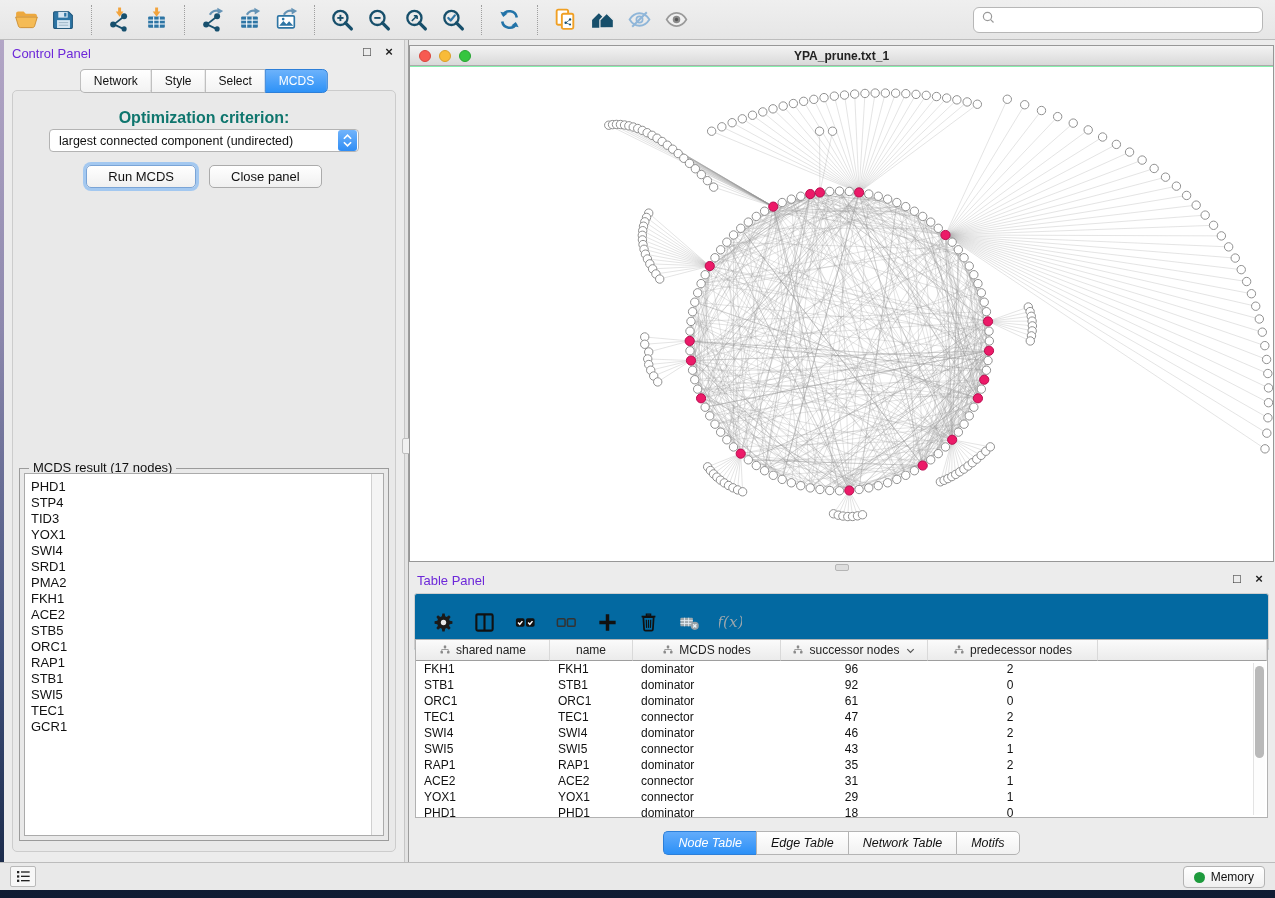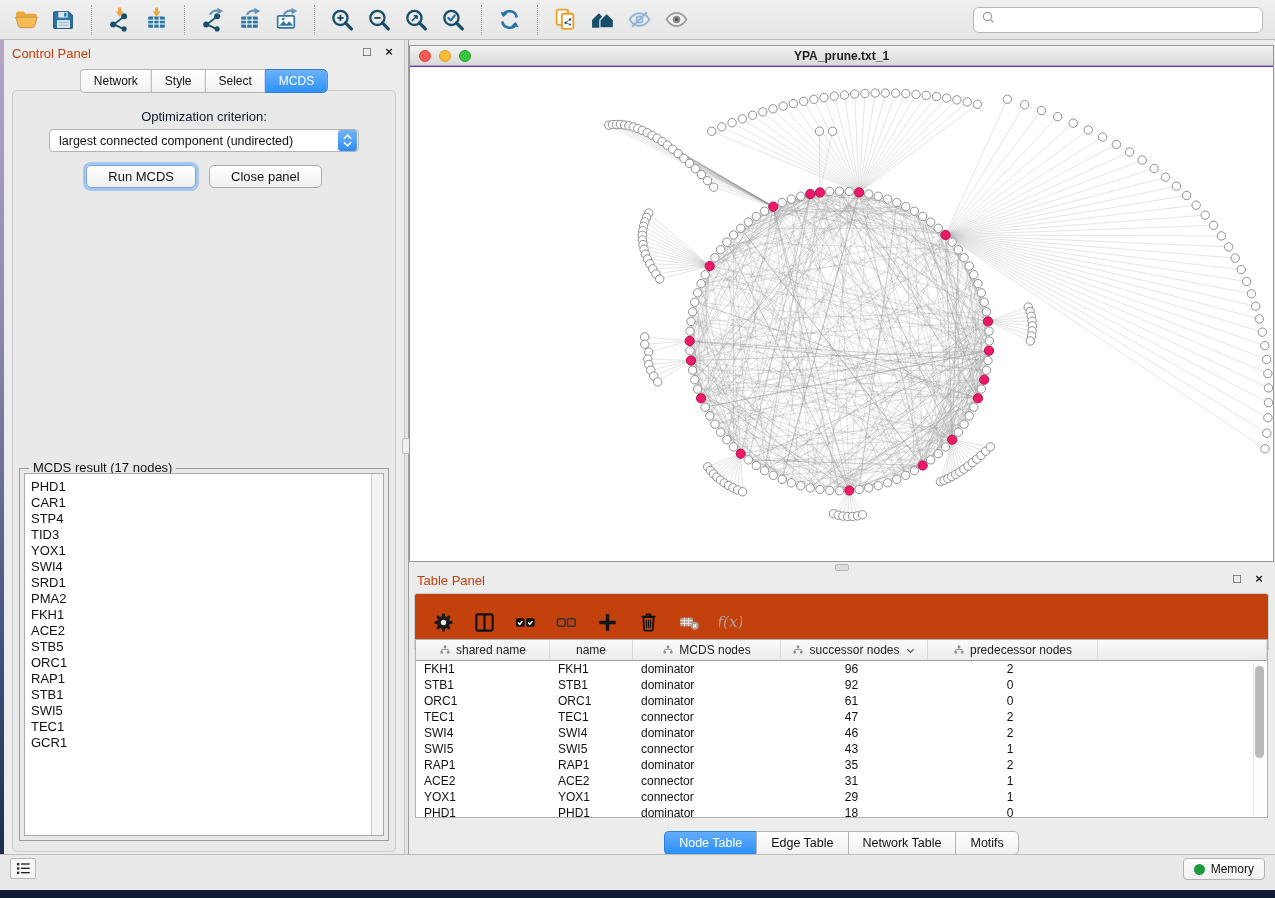--- a/index.html
+++ b/index.html
@@ -22,32 +22,32 @@
   .searchbox input { border:none; outline:none; flex:1; height:20px; font-size:13px; background:transparent; }
 
   
   .main { position:absolute; left:0; top:40px; right:0; bottom:28px; background:#ececec; }
   .desk-strip { position:absolute; left:0; top:0; width:4px; height:100%;
     background:linear-gradient(180deg,#b3a6c6,#8d88ad 35%,#40507b 75%,#1c2c4c 100%); }
 
   
   .control { position:absolute; left:4px; top:0; width:400px; bottom:0; }
   .cp-header { position:absolute; left:0; right:0; top:0; height:26px; }
-  .panel-title { position:absolute; left:8px; top:6px; font-size:13px; color:#c2410c; }
+  .panel-title { position:absolute; left:8px; top:6px; font-size:13px; color:#6d28d9; }
   .win-icons { position:absolute; right:8px; top:4px; display:flex; gap:8px; }
   .win-ic { font-size:13px; color:#222; width:14px; text-align:center; cursor:default; font-weight:bold; }
   .cp-tabs { position:absolute; top:29px; left:50%; transform:translateX(-50%); display:flex; z-index:3; }
   .cp-tab { font-size:12px; padding:4px 13px; background:linear-gradient(180deg,#ffffff,#f2f2f2);
     border:1px solid #b4b4b4; border-right:none; color:#111; cursor:default; }
   .cp-tab:first-child { border-radius:5px 0 0 5px; }
   .cp-tab:last-child { border-right:1px solid #b4b4b4; border-radius:0 5px 5px 0; }
   .cp-tab.active { background:linear-gradient(180deg,#6cb2fb,#2e92f7); color:#fff; border-color:#2d7fd8; }
   .cp-body { position:absolute; left:8px; right:8px; top:50px; bottom:10px;
     background:#e9e9e9; border:1px solid #cccccc; border-radius:5px; }
-  .opt-label { position:absolute; top:18px; left:0; right:0; text-align:center; font-size:13px; color:#0f172a; }
+  .opt-label { position:absolute; top:18px; left:0; right:0; text-align:center; font-size:16px; color:#0f766e;font-weight:bold; }
   .opt-select { position:absolute; top:38px; left:36px; right:36px; height:23px; background:#fff;
     border:1px solid #b3b3b3; border-radius:4px; display:flex; align-items:center; cursor:default; }
   .opt-select .val { flex:1; font-size:12.5px; padding-left:9px; color:#111; white-space:nowrap; overflow:hidden; }
   .stepper { width:19px; height:21px; margin:0 1px; border-radius:3px;
     background:linear-gradient(180deg,#72b4fb,#2f8df5); display:flex; flex-direction:column;
     align-items:center; justify-content:center; gap:1px; }
   .stepper svg { width:9px; height:6px; }
   .btn-row { position:absolute; top:74px; left:0; right:0; display:flex; justify-content:center; gap:13px; }
   .cbtn { font-size:13px; color:#111; padding:3px 21px; background:linear-gradient(180deg,#ffffff,#f0f0f0);
     border:1px solid #ababab; border-radius:5px; cursor:default; }
@@ -62,62 +62,62 @@
   
   .vsplit { position:absolute; left:404px; width:5px; top:0; bottom:0; background:#e3e3e3;
     border-left:1px solid #c6c6c6; border-right:1px solid #9d9d9d; }
   .vsplit-handle { position:absolute; left:-3px; top:398px; width:9px; height:16px; background:#f1f1f1;
     border:1px solid #bdbdbd; border-radius:2px; }
 
   
   .right { position:absolute; left:409px; right:0; top:0; bottom:0; }
 
   .net-window { position:absolute; left:0; right:1px; top:5px; height:517px;
-    border:1px solid #979797; background:#6d28d9; }
+    border:1px solid #979797; background:#86efac; }
   .net-titlebar { position:absolute; left:0; right:0; top:0; height:20px;
     background:linear-gradient(180deg,#f3f3f3,#d9d9d9); border-bottom:1px solid #ababab; }
   .lights { position:absolute; left:9px; top:4px; display:flex; gap:8px; }
   .light { width:12px; height:12px; border-radius:50%; }
   .light.red { background:#f75b51; border:1px solid #d9453c; }
   .light.yellow { background:#f8bb38; border:1px solid #d99f27; }
   .light.green { background:#35c53f; border:1px solid #27a432; }
   .net-title { position:absolute; left:0; right:0; top:3px; text-align:center; font-size:12px; font-weight:bold; color:#222; }
   .net-canvas { position:absolute; left:0; right:0; top:21px; bottom:0; background:#fff; }
   .net-canvas svg { width:100%; height:100%; display:block; }
   .hsplit-handle { position:absolute; left:50%; top:524px; transform:translateX(-50%);
     width:14px; height:7px; background:#ddd; border:1px solid #b5b5b5; border-radius:2px; }
 
   
   .table-panel { position:absolute; left:0; right:1px; top:527px; bottom:0; }
-  .tp-toolbar { position:absolute; left:5px; right:5px; top:26px; height:58px; background:#c2410c;
+  .tp-toolbar { position:absolute; left:5px; right:5px; top:26px; height:58px; background:#0369a1;
     border:1px solid #cfcfcf; border-radius:3px; display:flex; align-items:center; padding-left:14px; gap:13px; }
   .tp-btn { width:28px; height:30px; display:flex; align-items:center; justify-content:center; cursor:default; }
   .tp-btn svg { width:23px; height:23px; }
   .tp-table { position:absolute; left:6px; right:6px; top:72px; bottom:44px; background:#fff;
     border:1px solid #b2b2b2; overflow:hidden; }
   .tgrid { display:grid; grid-template-columns:134px 83px 148px 147px 170px 1fr; }
   .th { height:21px; background:linear-gradient(180deg,#fbfbfb,#ebebeb);
     border-bottom:1px solid #9e9e9e; border-right:1px solid #d9d9d9;
     display:flex; align-items:center; justify-content:center; gap:5px; font-size:12px; color:#222; cursor:default; }
   .th .mini { width:12px; height:12px; }
   .th .sort { width:11px; height:11px; }
   .td { height:16px; font-size:12px; color:#111; line-height:16px; padding:0 8px;
     white-space:nowrap; overflow:hidden; }
   .td.num { text-align:center; padding-right:14px; }
   .t-scroll { position:absolute; top:23px; right:2px; bottom:2px; width:12px; background:#fdfdfd; border-left:1px solid #e3e3e3; }
   .t-thumb { position:absolute; top:3px; right:1px; width:9px; height:92px; background:#b9b9b9; border-radius:5px; }
   .tp-tabs { position:absolute; left:0; right:0; bottom:7px; display:flex; justify-content:center; }
   .tp-tab { font-size:12.5px; padding:4px 14px; background:linear-gradient(180deg,#ffffff,#f1f1f1);
-    border:1px solid #b4b4b4; border-right:none; color:#111; cursor:default; }
+    border:1px solid #b4b4b4; border-right:none; color:#111; cursor:default;font-style:italic; }
   .tp-tab:first-child { border-radius:5px 0 0 5px; }
   .tp-tab:last-child { border-right:1px solid #b4b4b4; border-radius:0 5px 5px 0; }
   .tp-tab.active { background:linear-gradient(180deg,#63acfb,#2b90f7); color:#fff; border-color:#2d7fd8; }
 
   
-  .statusbar { position:absolute; left:0; right:0; bottom:0; height:36px; background:#e9e9e9;
+  .statusbar { position:absolute; left:0; right:0; bottom:0; height:28px; background:#e9e9e9;
     border-top:1px solid #bcbcbc; }
   .list-btn { position:absolute; left:10px; top:3px; width:26px; height:21px; background:#f7f7f7;
     border:1px solid #b9b9b9; border-radius:2px; display:flex; align-items:center; justify-content:center; }
   .list-btn svg { width:16px; height:16px; }
   .mem-btn { position:absolute; right:10px; top:3px; height:22px; background:linear-gradient(180deg,#ffffff,#f0f0f0);
     border:1px solid #b3b3b3; border-radius:4px; display:flex; align-items:center; gap:6px; padding:0 10px; font-size:12px; color:#111; }
   .mem-dot { width:11px; height:11px; border-radius:50%; }
 </style>
 </head>
 <body>
@@ -330,21 +330,20 @@
         </div>
         <div class="btn-row">
           <div class="cbtn focus">Run MCDS</div>
           <div class="cbtn">Close panel</div>
         </div>
         <div class="result-group">
           <div class="result-legend">MCDS result (17 nodes)</div>
           <div class="result-list">
             <div class="result-items" id="mcdsItems">
                 <div class="mcds-item">PHD1</div>
-                <div class="mcds-item">CAR1</div>
                 <div class="mcds-item">STP4</div>
                 <div class="mcds-item">TID3</div>
                 <div class="mcds-item">YOX1</div>
                 <div class="mcds-item">SWI4</div>
                 <div class="mcds-item">SRD1</div>
                 <div class="mcds-item">PMA2</div>
                 <div class="mcds-item">FKH1</div>
                 <div class="mcds-item">ACE2</div>
                 <div class="mcds-item">STB5</div>
                 <div class="mcds-item">ORC1</div>

